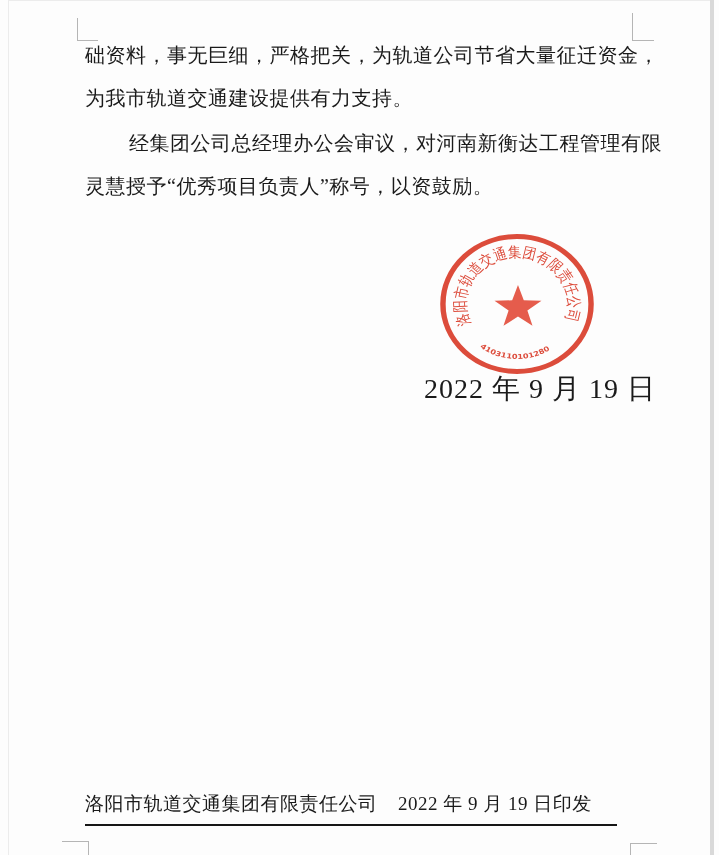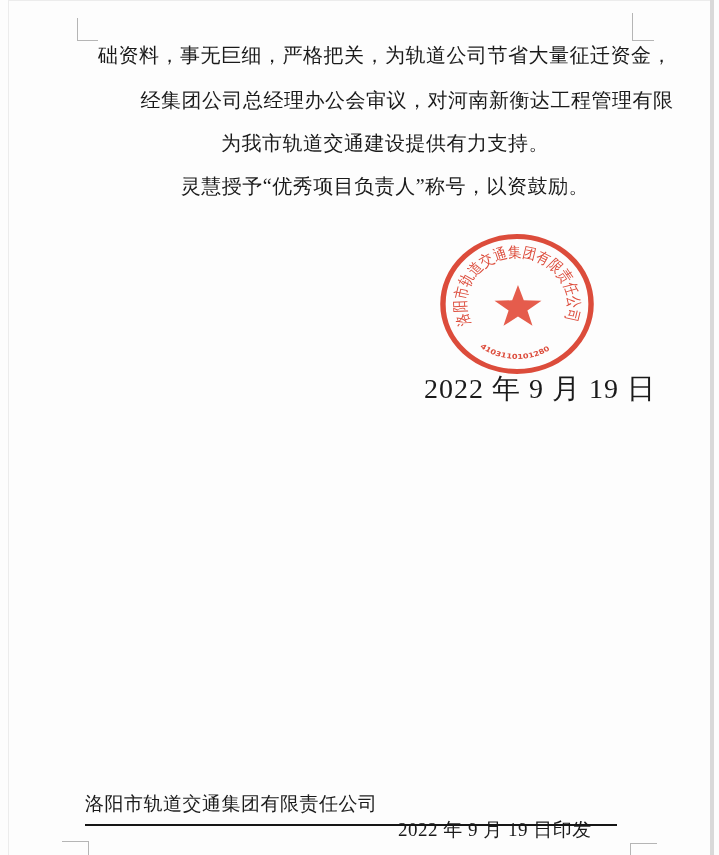--- a/index.html
+++ b/index.html
@@ -3,21 +3,20 @@
 <meta charset="utf-8">
 <style>
   html,body{margin:0;padding:0;background:#ffffff;}
   .page{
     position:relative;
     width:719px;height:855px;
     background:#fdfdfd;
     overflow:hidden;
     font-family:"Liberation Serif","DejaVu Serif",serif;
     color:#1a1a1a;
-    text-align:center;
   }
   
   .edge-left{position:absolute;left:8px;top:0;width:1px;height:855px;background:#ececec;}
   .edge-top{position:absolute;left:9px;top:0;width:702px;height:1px;background:#ececec;}
   .edge-right{position:absolute;left:710px;top:0;width:4px;height:855px;background:#d9d9d9;}
   
   .mark{position:absolute;}
   .mark-tl{left:77px;top:18px;width:20px;height:22px;border-left:1px solid #b5b5b5;border-bottom:1px solid #b5b5b5;}
   .mark-tr{left:632px;top:13px;width:21px;height:27px;border-left:1px solid #b5b5b5;border-bottom:1px solid #b5b5b5;}
   .mark-bl{left:62px;top:841px;width:26px;height:14px;border-top:1px solid #b5b5b5;border-right:1px solid #b5b5b5;}
@@ -40,21 +39,21 @@
     position:absolute;left:438px;top:232px;width:158px;height:144px;
     z-index:3;
     mix-blend-mode:multiply;
     opacity:0.93;
   }
   .footer-issuer{
     position:absolute;left:85px;top:791px;
     font-size:19px;letter-spacing:0.5px;white-space:nowrap;
   }
   .footer-printdate{
-    position:absolute;left:398px;top:817px;
+    position:absolute;left:398px;top:791px;
     font-size:19px;letter-spacing:0.5px;white-space:nowrap;
   }
   .footer-rule{
     position:absolute;left:85px;top:824px;width:532px;height:2px;background:#161616;
   }
 </style>
 </head>
 <body>
 
 <div class="page">
@@ -63,22 +62,22 @@
   <div class="edge-top"></div>
   <div class="edge-right"></div>
 
   <div class="mark mark-tl"></div>
   <div class="mark mark-tr"></div>
   <div class="mark mark-bl"></div>
   <div class="mark mark-br"></div>
 
   <div class="body-text">
     <div class="line">础资料，事无巨细，严格把关，为轨道公司节省大量征迁资金，</div>
+    <div class="line">为我市轨道交通建设提供有力支持。</div>
     <div class="line para-gap indent">经集团公司总经理办公会审议，对河南新衡达工程管理有限</div>
-    <div class="line">为我市轨道交通建设提供有力支持。</div>
     <div class="line">灵慧授予“优秀项目负责人”称号，以资鼓励。</div>
   </div>
 
   <div class="sign-date">2022 年 9 月 19 日</div>
 
   <svg class="seal" viewBox="0 0 160 160" preserveAspectRatio="none">
     <ellipse cx="80" cy="80" rx="75" ry="75" fill="none" stroke-width="5.5" stroke="#dc3e2c"></ellipse>
     <polygon transform="translate(81,84)" points="0,-25 5.88,-8.09 23.78,-7.73 9.51,3.09 14.69,20.23 0,10 -14.69,20.23 -9.51,3.09 -23.78,-7.73 -5.88,-8.09" fill="#e5513e"></polygon>
     <defs>
       <path id="sealArc" d="M 32.9 102 A 52 52 0 1 1 127.1 102" fill="none"></path>

